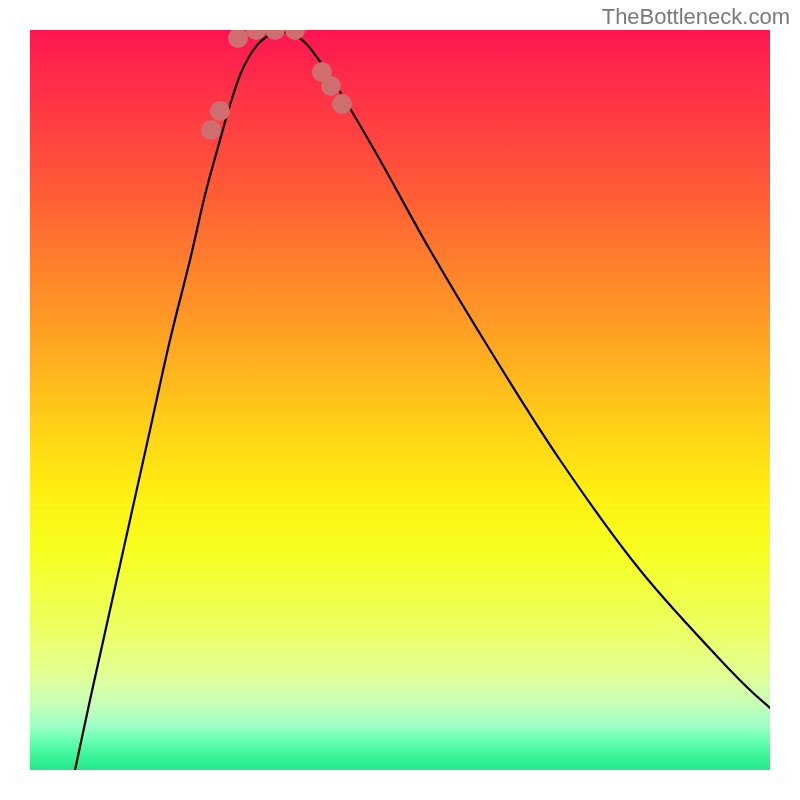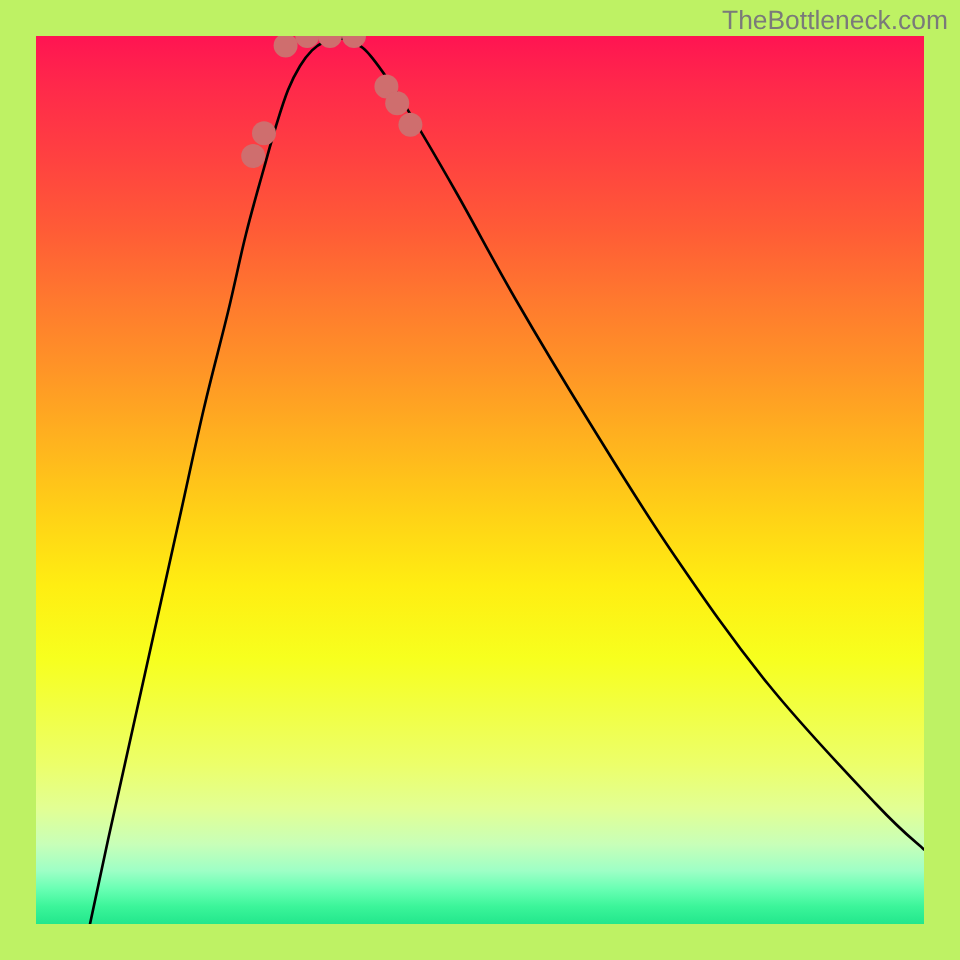--- a/index.html
+++ b/index.html
@@ -10,21 +10,21 @@
     overflow: hidden;
     background: #000;
     font-family: Arial, Helvetica, sans-serif;
   }
   .frame {
     position: absolute;
     top: 0;
     left: 0;
     width: 800px;
     height: 800px;
-    background: #bef264;
+    background: #ffffff;
   }
   .plot {
     position: absolute;
     top: 30px;
     left: 30px;
     width: 740px;
     height: 740px;
     overflow: hidden;
   }
   .gradient {

